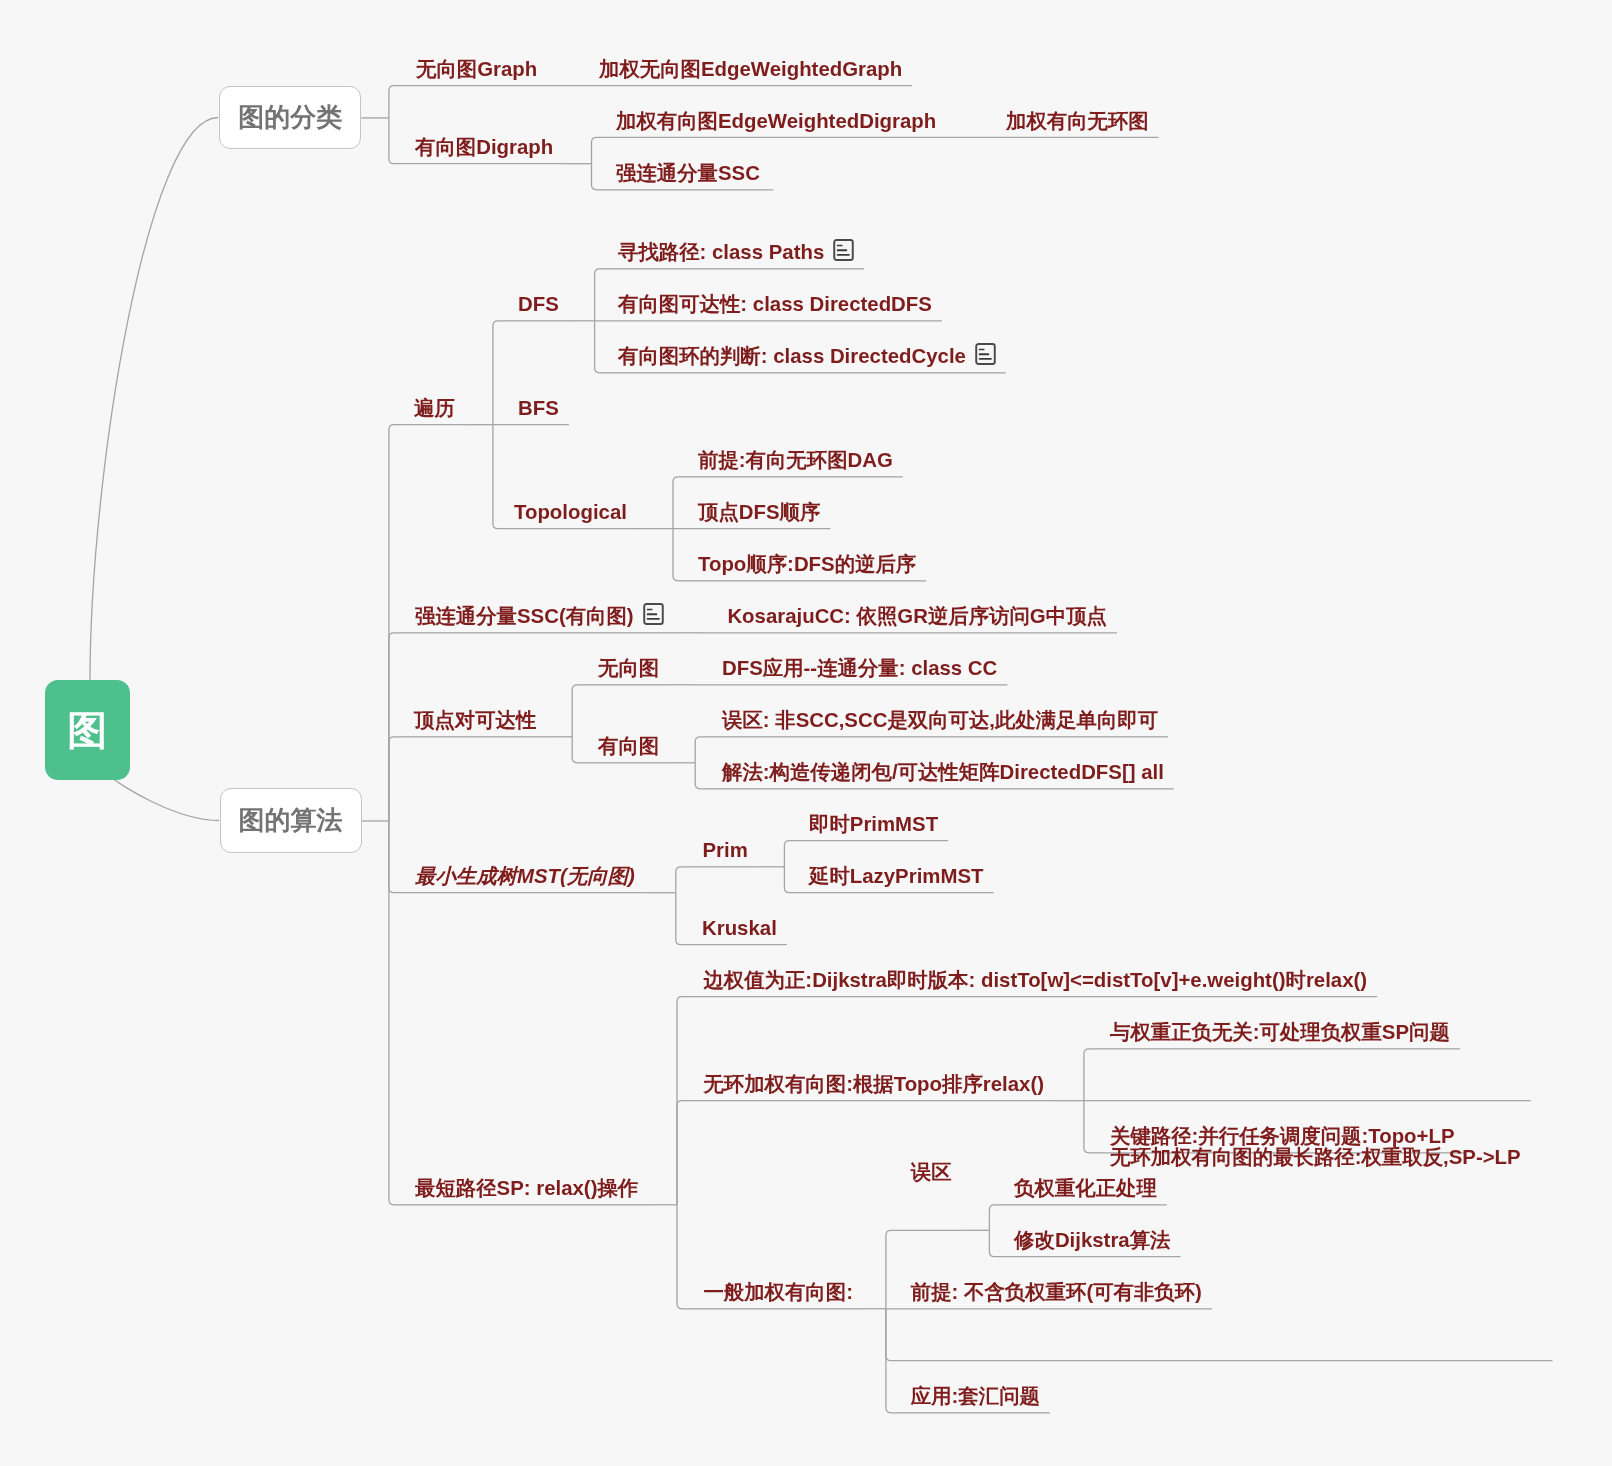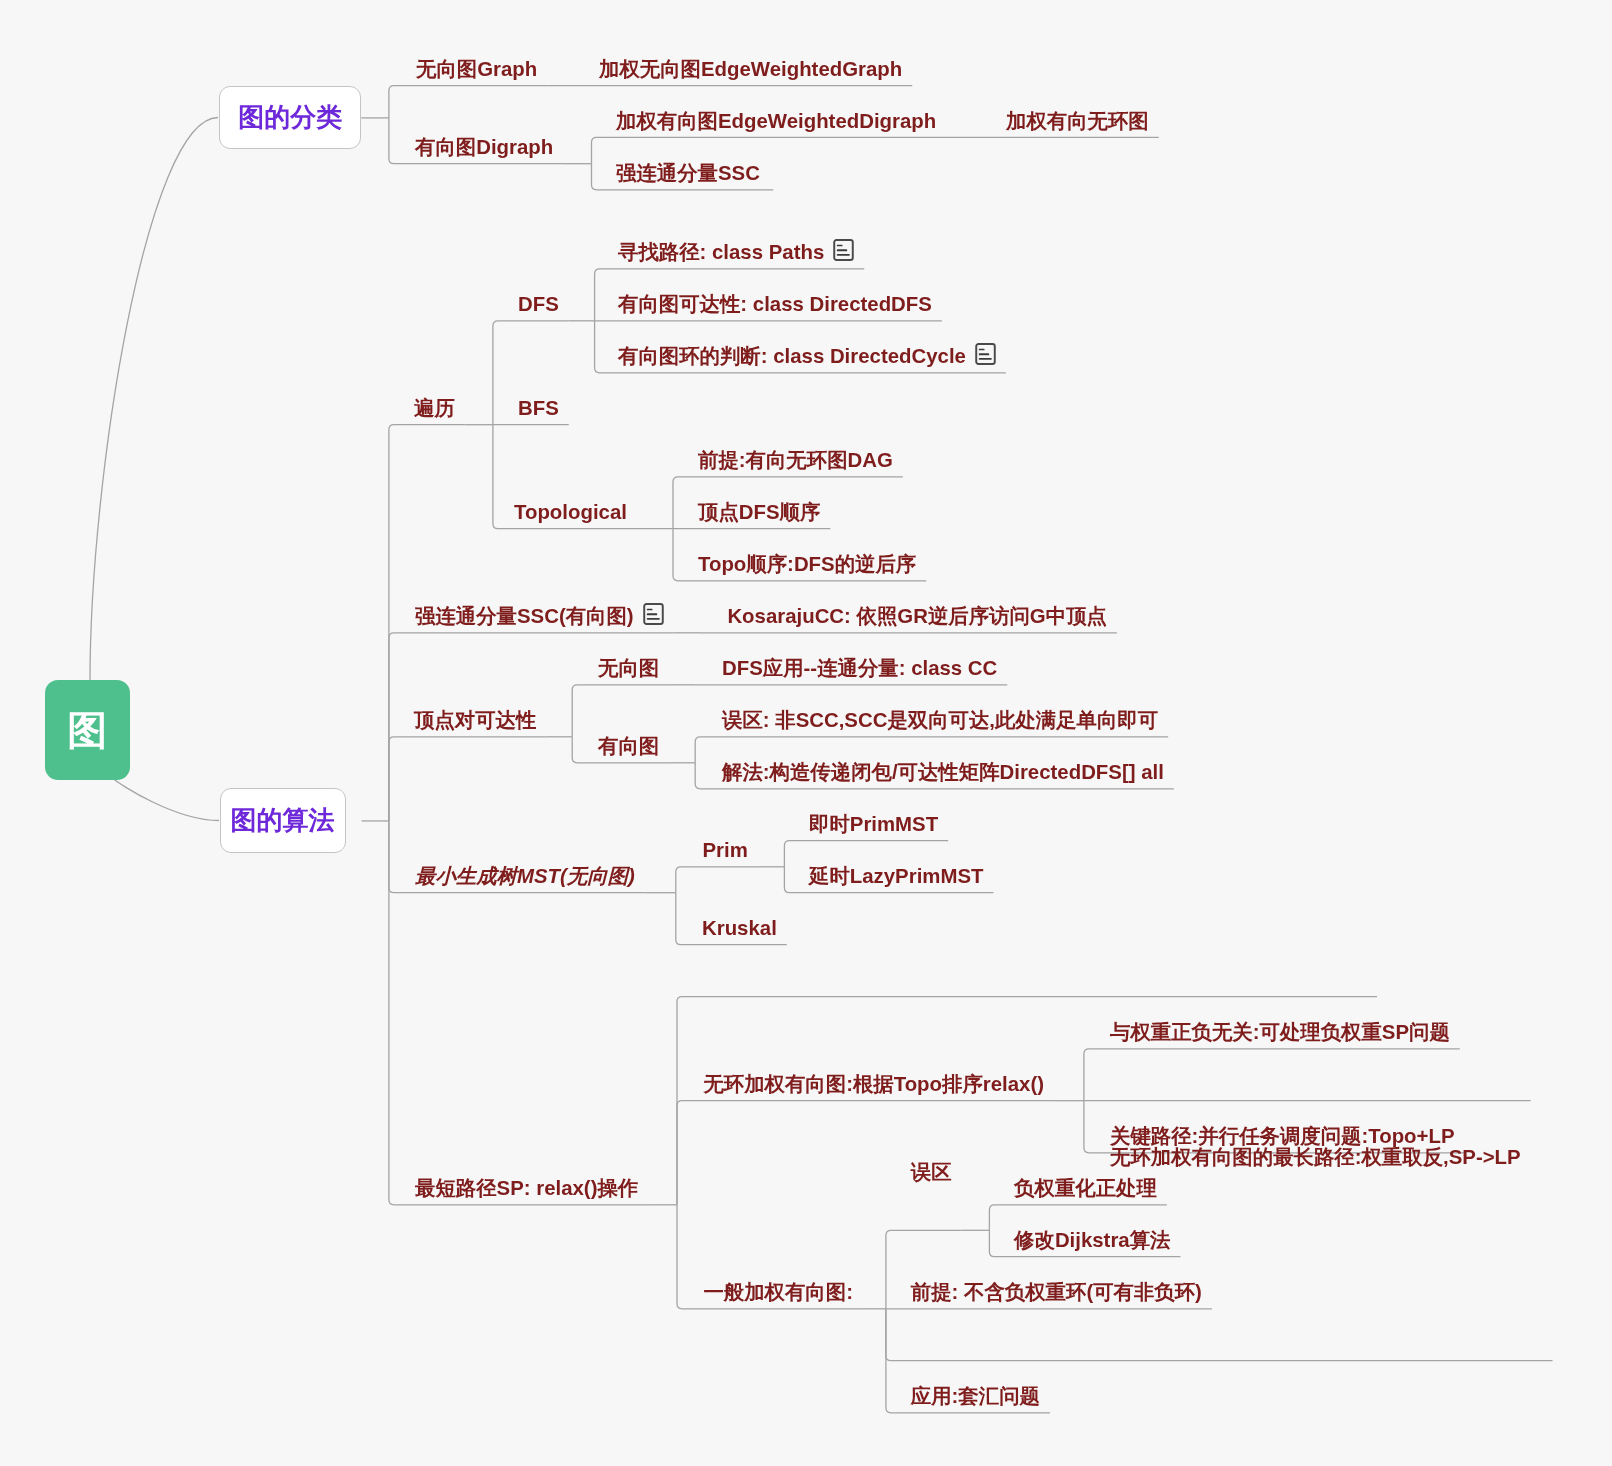--- a/index.html
+++ b/index.html
@@ -12,21 +12,21 @@
   .topic{position:absolute;white-space:nowrap;color:#7f1d1d;font-weight:700;
          font-size:20.4px;line-height:1;}
   .topic .lbl{display:inline-block;vertical-align:top;}
   .topic .gap{display:inline-block;width:9px;}
   .rootbox{position:absolute;background:#4ec08d;border-radius:13px;
            display:flex;align-items:center;justify-content:center;
            color:#ffffff;font-weight:700;font-size:40px;line-height:1;}
   .boxnode{position:absolute;box-sizing:border-box;background:#ffffff;
            border:1px solid #c4c4c4;border-radius:11px;
            display:flex;align-items:center;justify-content:center;
-           color:#6d28d9;font-weight:700;font-size:26px;line-height:1;}
+           color:#737373;font-weight:700;font-size:26px;line-height:1;}
   .noteicon{display:inline-block;vertical-align:top;margin-top:-2.9px;}
   .rootbox span,.boxnode span{transform:translateZ(0);}
 </style>
 </head>
 <body>
 
 <div id="canvas">
 
   <svg id="wires">
     <g id="wg" transform="translate(0,0.5)">
@@ -100,21 +100,21 @@
     </div>
   <div class="boxnode" id="n1" style="left: 219.3px; top: 85.8px; width: 142px; height: 63.2px;">
       <span>图的分类</span>
     </div>
   <div class="topic" id="n1a" style="left: 416px; top: 58.9px;"><span class="lbl">无向图Graph</span></div>
   <div class="topic" id="n1a1" style="left: 599px; top: 58.9px;"><span class="lbl">加权无向图EdgeWeightedGraph</span></div>
   <div class="topic" id="n1b" style="left: 415px; top: 136.9px;"><span class="lbl">有向图Digraph</span></div>
   <div class="topic" id="n1b1" style="left: 616px; top: 110.5px;"><span class="lbl">加权有向图EdgeWeightedDigraph</span></div>
   <div class="topic" id="n1b1a" style="left: 1006px; top: 110.5px;"><span class="lbl">加权有向无环图</span></div>
   <div class="topic" id="n1b2" style="left: 616px; top: 163px;"><span class="lbl">强连通分量SSC</span></div>
-  <div class="boxnode" id="n2" style="left: 219.6px; top: 788.3px; width: 126px; height: 64.3px;">
+  <div class="boxnode" id="n2" style="left: 219.6px; top: 788.3px; width: 142px; height: 64.3px;">
       <span>图的算法</span>
     </div>
   <div class="topic" id="t1" style="left: 414px; top: 397.9px;"><span class="lbl">遍历</span></div>
   <div class="topic" id="t1a" style="left: 518px; top: 294px;"><span class="lbl">DFS</span></div>
   <div class="topic" id="t1a1" style="left: 618px; top: 242px;"><span class="lbl">寻找路径: class Paths</span><span class="gap"></span><span class="noteicon"><svg width="21" height="22" viewBox="0 0 20.4 21.9" aria-hidden="true">
           <rect x="0.97" y="0.97" width="18.46" height="19.96" rx="2.3" ry="2.3" fill="none" stroke="#4a4a4a" stroke-width="1.94"></rect>
           <rect x="3.55" y="5.7" width="5.7" height="1.5" rx="0.6" fill="#3b3b3b"></rect>
           <rect x="3.55" y="10.3" width="10.3" height="2.0" rx="0.7" fill="#3b3b3b"></rect>
           <rect x="3.55" y="15.0" width="12.9" height="1.6" rx="0.6" fill="#3b3b3b"></rect>
         </svg></span></div>
@@ -142,20 +142,21 @@
   <div class="topic" id="t3a1" style="left: 722px; top: 658px;"><span class="lbl">DFS应用--连通分量: class CC</span></div>
   <div class="topic" id="t3b" style="left: 598px; top: 736px;"><span class="lbl">有向图</span></div>
   <div class="topic" id="t3b1" style="left: 722px; top: 710px;"><span class="lbl">误区: 非SCC,SCC是双向可达,此处满足单向即可</span></div>
   <div class="topic" id="t3b2" style="left: 722px; top: 762px;"><span class="lbl">解法:构造传递闭包/可达性矩阵DirectedDFS[] all</span></div>
   <div class="topic" id="t4" style="left: 415px; top: 865.9px; font-style: italic;"><span class="lbl">最小生成树MST(无向图)</span></div>
   <div class="topic" id="t4a" style="left: 702.5px; top: 840px;"><span class="lbl">Prim</span></div>
   <div class="topic" id="t4a1" style="left: 809px; top: 813.9px;"><span class="lbl">即时PrimMST</span></div>
   <div class="topic" id="t4a2" style="left: 809px; top: 865.9px;"><span class="lbl">延时LazyPrimMST</span></div>
   <div class="topic" id="t4b" style="left: 702px; top: 917.9px;"><span class="lbl">Kruskal</span></div>
   <div class="topic" id="t5" style="left: 415px; top: 1178px;"><span class="lbl">最短路径SP: relax()操作</span></div>
+  <div class="topic" id="t5a" style="left: 703.4px; top: 969.9px;"><span class="lbl">边权值为正:Dijkstra即时版本: distTo[w]&lt;=distTo[v]+e.weight()时relax()</span></div>
   <div class="topic" id="t5b" style="left: 703.4px; top: 1073.9px;"><span class="lbl">无环加权有向图:根据Topo排序relax()</span></div>
   <div class="topic" id="t5b1" style="left: 1110px; top: 1022px;"><span class="lbl">与权重正负无关:可处理负权重SP问题</span></div>
   <div class="topic" id="t5b2" style="left: 1110px; top: 1136px; margin-top: 11px;"><span class="lbl">无环加权有向图的最长路径:权重取反,SP-&gt;LP</span></div>
   <div class="topic" id="t5b3" style="left: 1110px; top: 1126px;"><span class="lbl">关键路径:并行任务调度问题:Topo+LP</span></div>
   <div class="topic" id="t5c" style="left: 703.4px; top: 1282px;"><span class="lbl">一般加权有向图:</span></div>
   <div class="topic" id="t5c1" style="left: 910.8px; top: 1162px;"><span class="lbl">误区</span></div>
   <div class="topic" id="t5c1a" style="left: 1014.1px; top: 1178px;"><span class="lbl">负权重化正处理</span></div>
   <div class="topic" id="t5c1b" style="left: 1014.1px; top: 1229.9px;"><span class="lbl">修改Dijkstra算法</span></div>
   <div class="topic" id="t5c2" style="left: 910.8px; top: 1282px;"><span class="lbl">前提: 不含负权重环(可有非负环)</span></div>
   <div class="topic" id="t5c4" style="left: 910.8px; top: 1386px;"><span class="lbl">应用:套汇问题</span></div>

